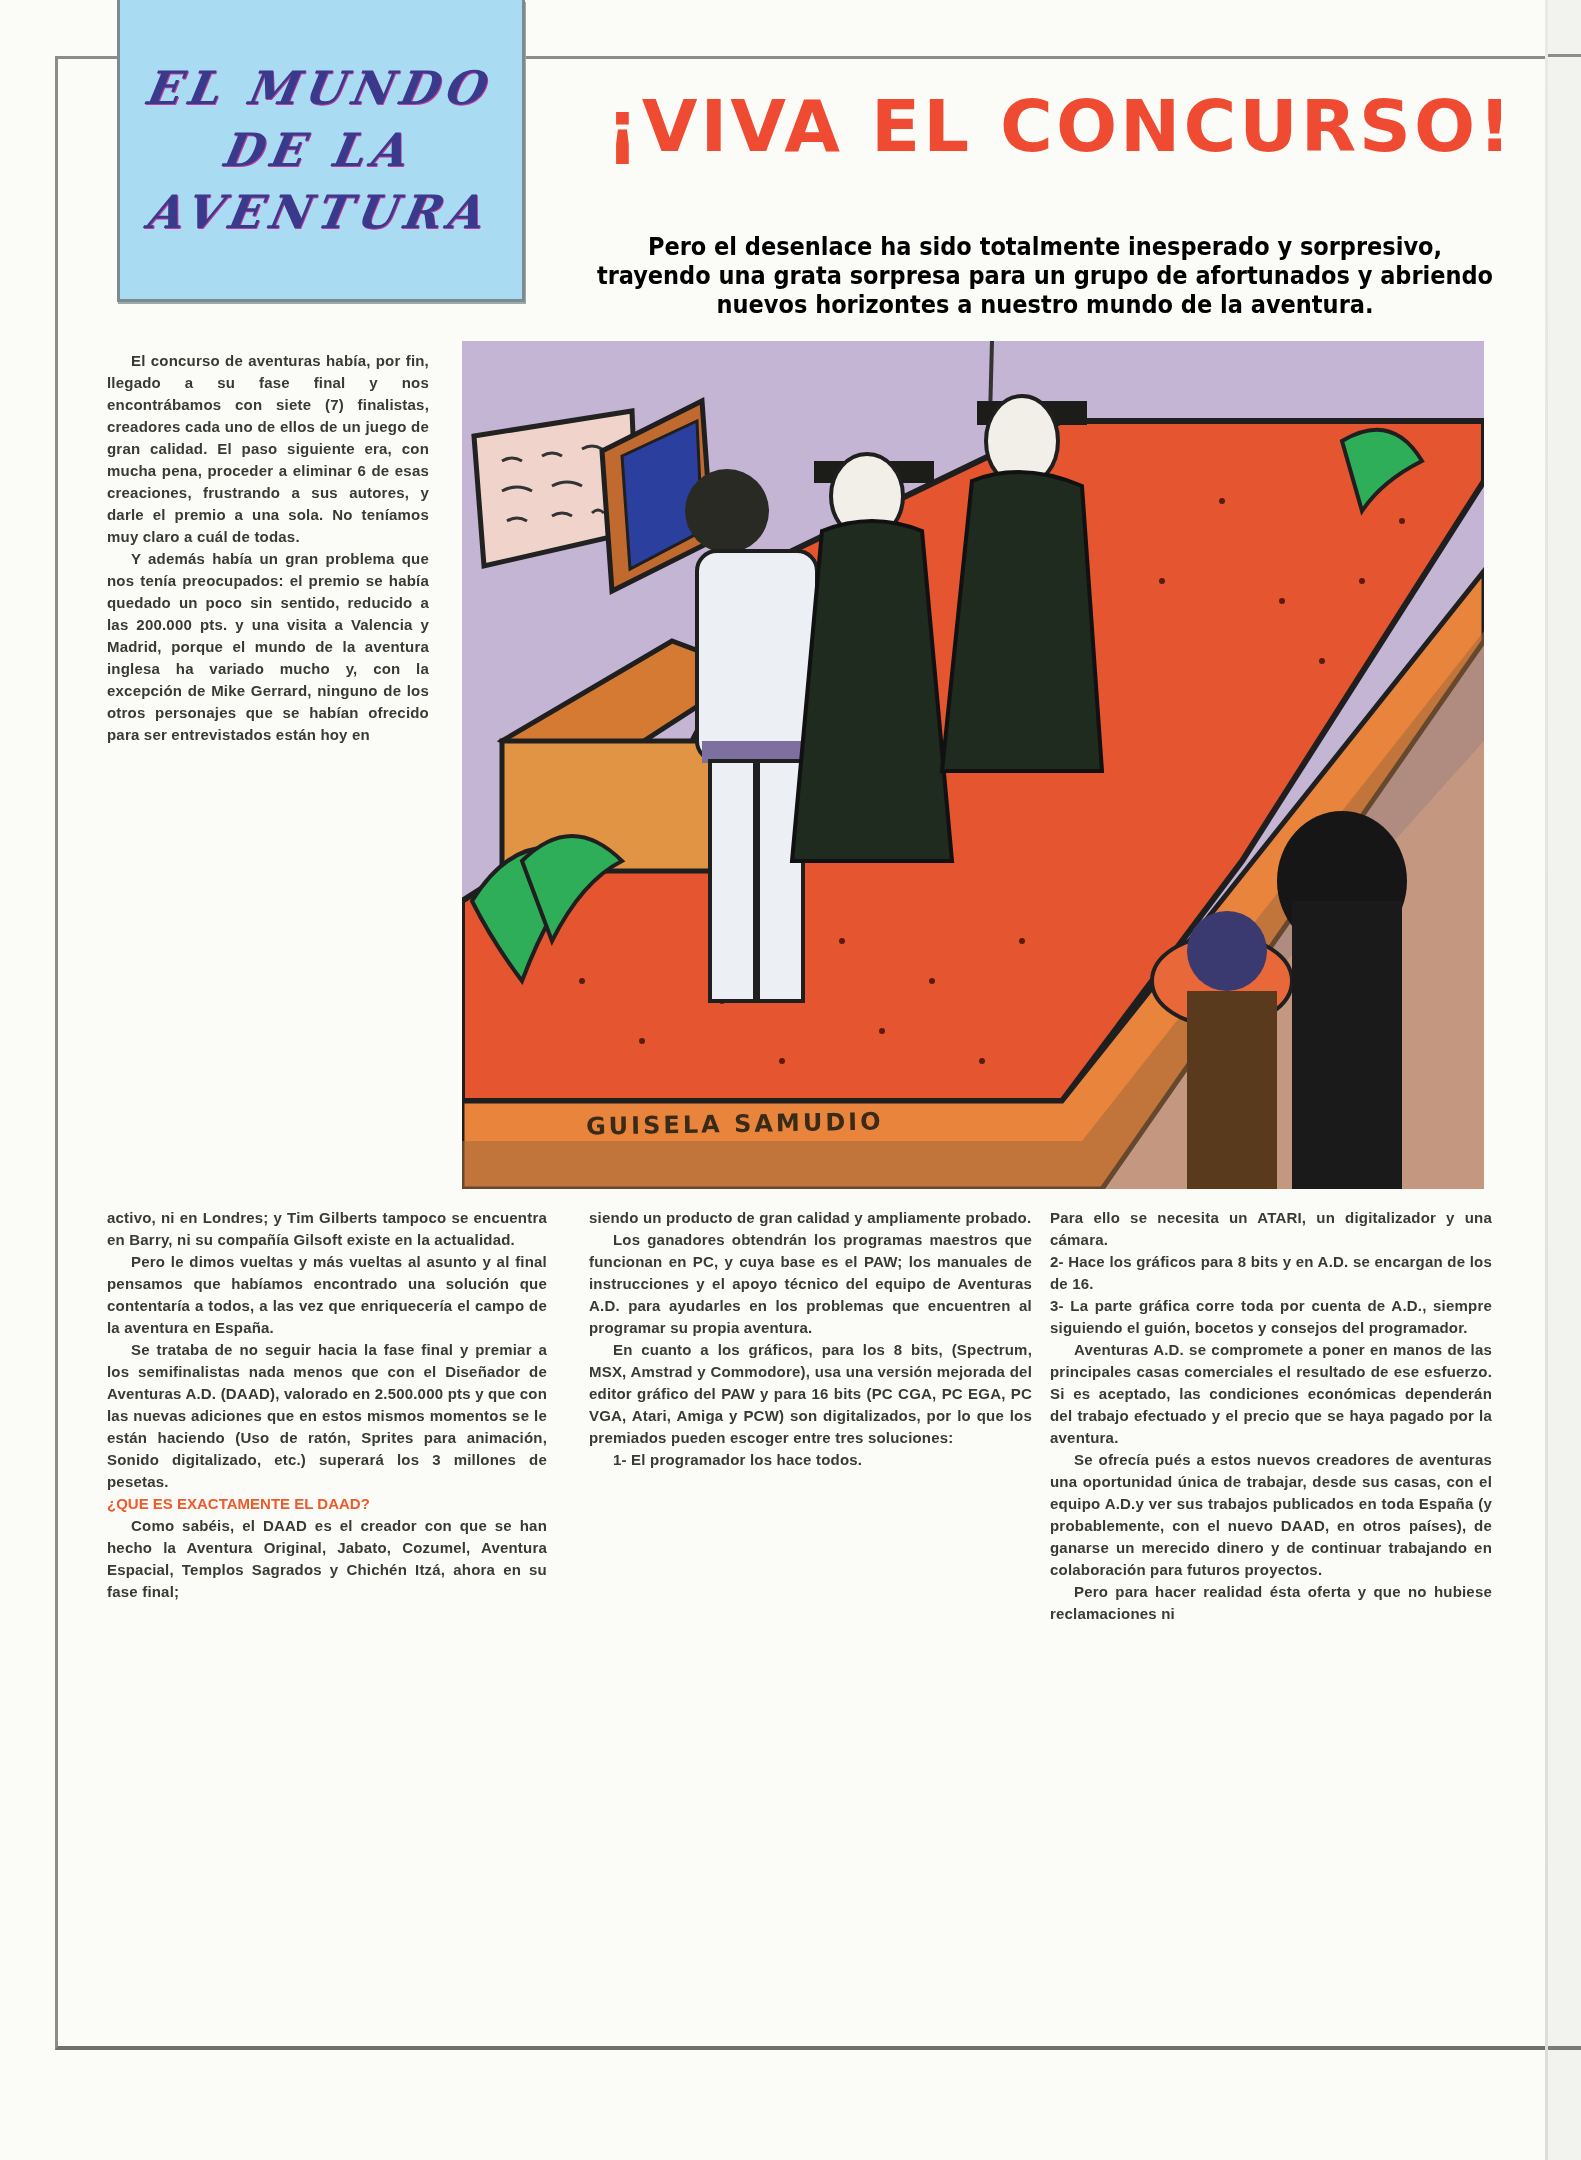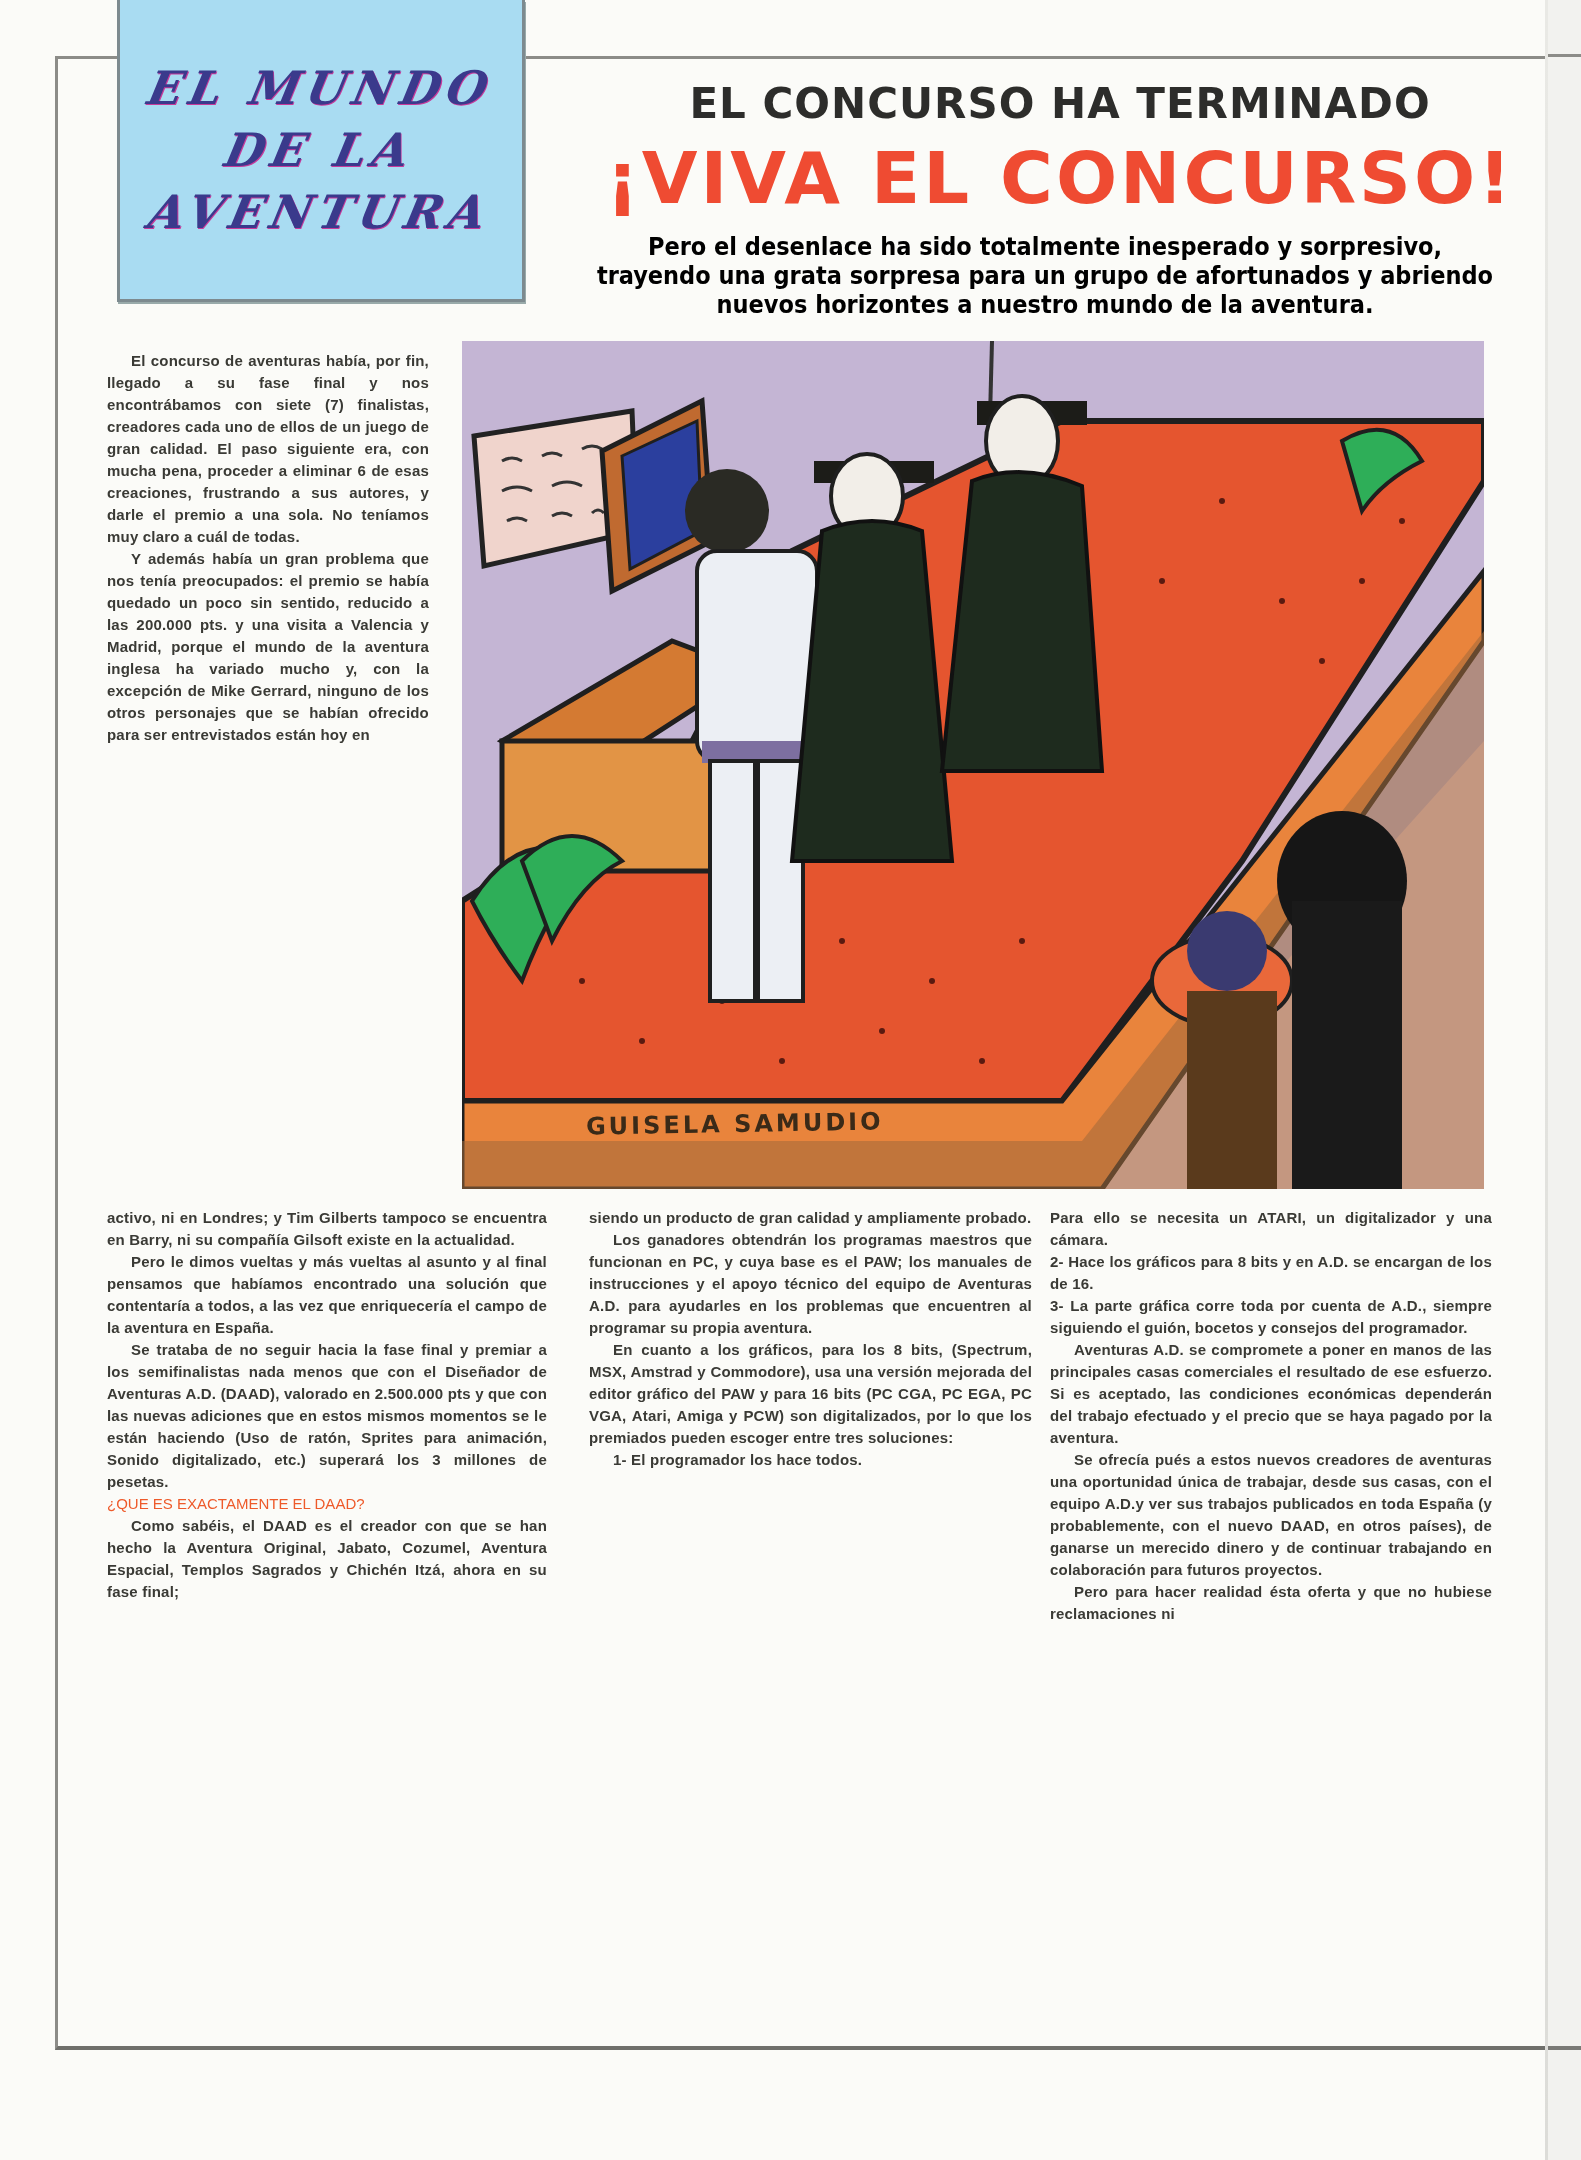--- a/index.html
+++ b/index.html
@@ -62,41 +62,40 @@
       position:absolute; left:586px; top:1110px;
       font-family:"DejaVu Sans", sans-serif; font-weight:bold; font-size:24px; color:#3a2a18;
       letter-spacing:3px; transform:rotate(-1deg);
     }
     .col {
       position:absolute; font-size:15px; line-height:22px; font-weight:bold; color:#3a3a35;
       text-align:justify; letter-spacing:0.2px;
     }
     .col p { margin:0; text-indent:24px; }
     .col p.noindent { text-indent:0; }
-    .col .subhead { color:#ee5a2a; font-weight:normal; text-indent:0; letter-spacing:0; }
+    .col .subhead { color:#ee5a2a; font-weight:bold; text-indent:0; letter-spacing:0; }
     .col-a { left:107px; top:350px; width:322px; }
     .col-a2 { left:107px; top:1207px; width:440px; }
     .col-b { left:577px; top:1207px; width:443px;margin-left:12px; }
     .col-c { left:1050px; top:1207px; width:442px; }
   </style>
 </head>
 <body>
 
 <div class="frame"></div>
 <div class="gutter-line"></div>
 <div class="right-strip"></div>
 
 <div class="section-box">
   <div class="line">EL MUNDO</div>
   <div class="line">DE LA</div>
   <div class="line">AVENTURA</div>
 </div>
 
 <div class="headline">
-  <div class="kicker">EL CONCURSO HA TERMINADO</div>
   <div class="title">¡VIVA EL CONCURSO!</div>
 </div>
 <div class="deck">Pero el desenlace ha sido totalmente inesperado y sorpresivo, trayendo una grata sorpresa para un grupo de afortunados y abriendo nuevos horizontes a nuestro mundo de la aventura.</div>
 
 <div class="illustration">
   <svg width="1022" height="848" viewBox="0 0 1022 848">
 
     <rect x="0" y="0" width="1022" height="848" fill="#c4b5d4"></rect>
 
     <polygon points="1022,400 1022,848 620,848" fill="#f0cfd6"></polygon>

